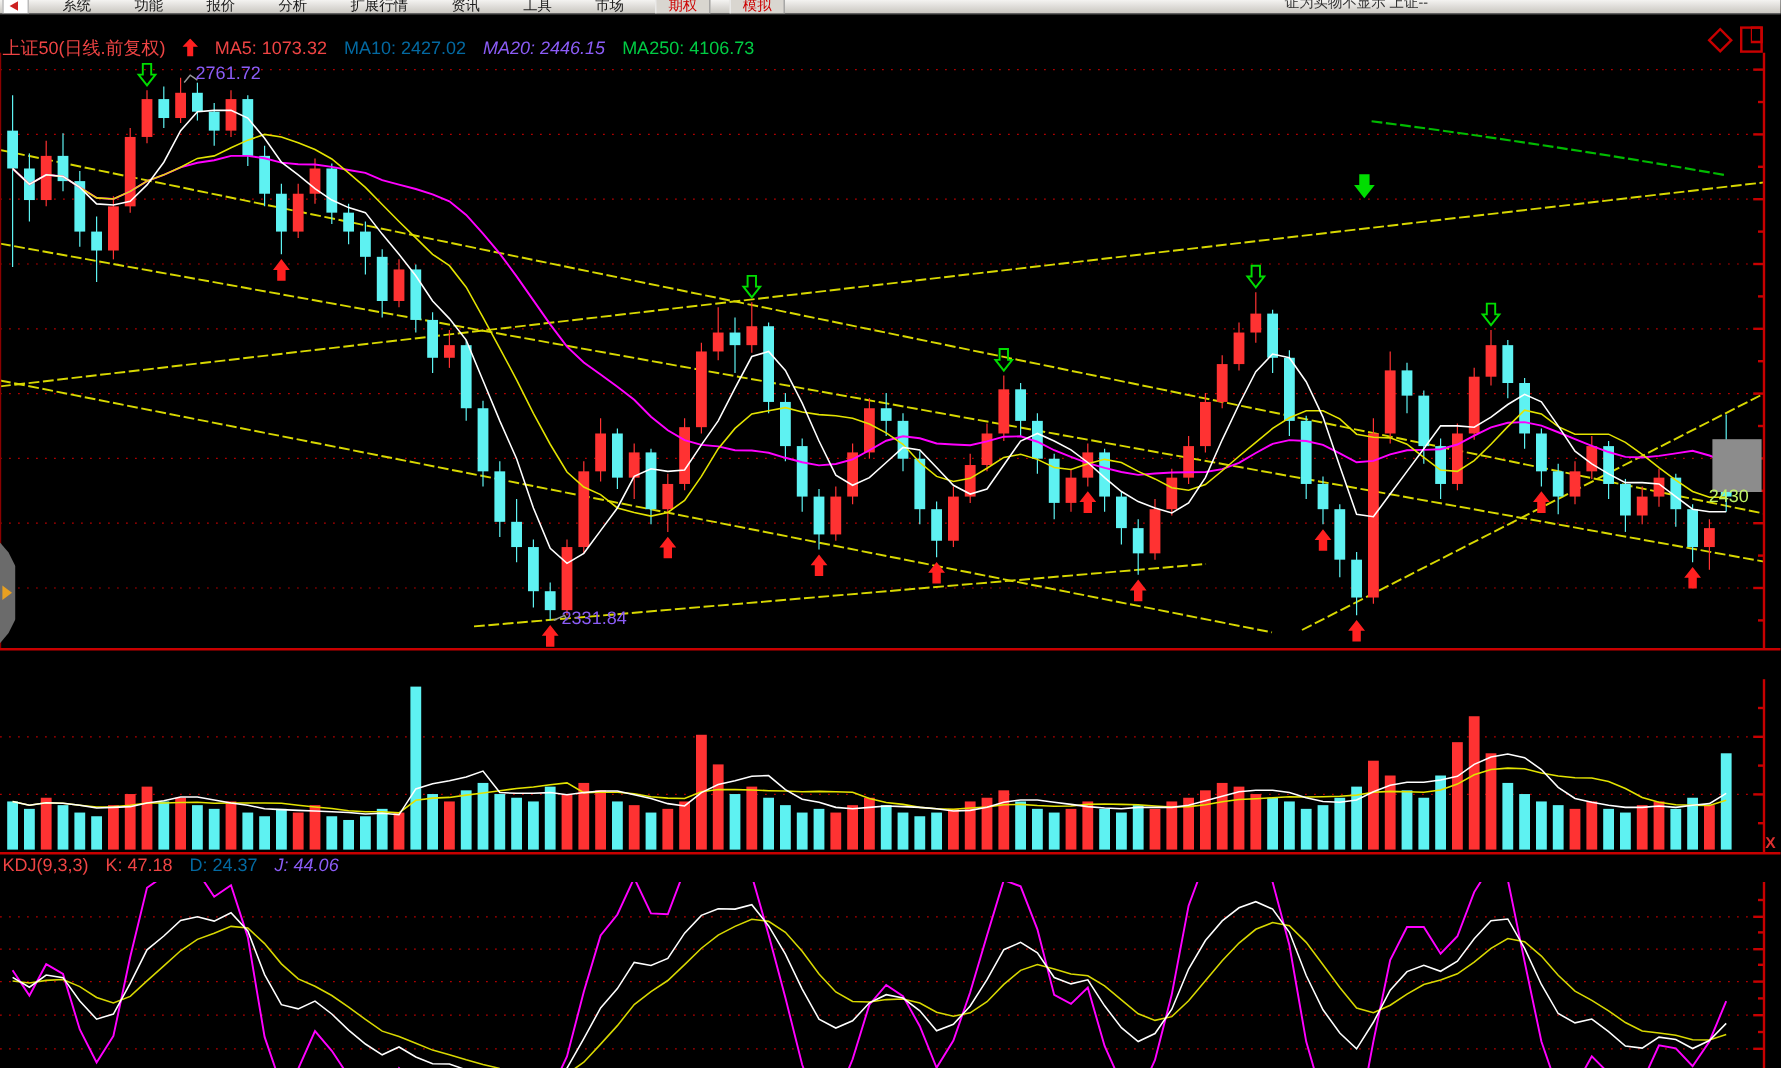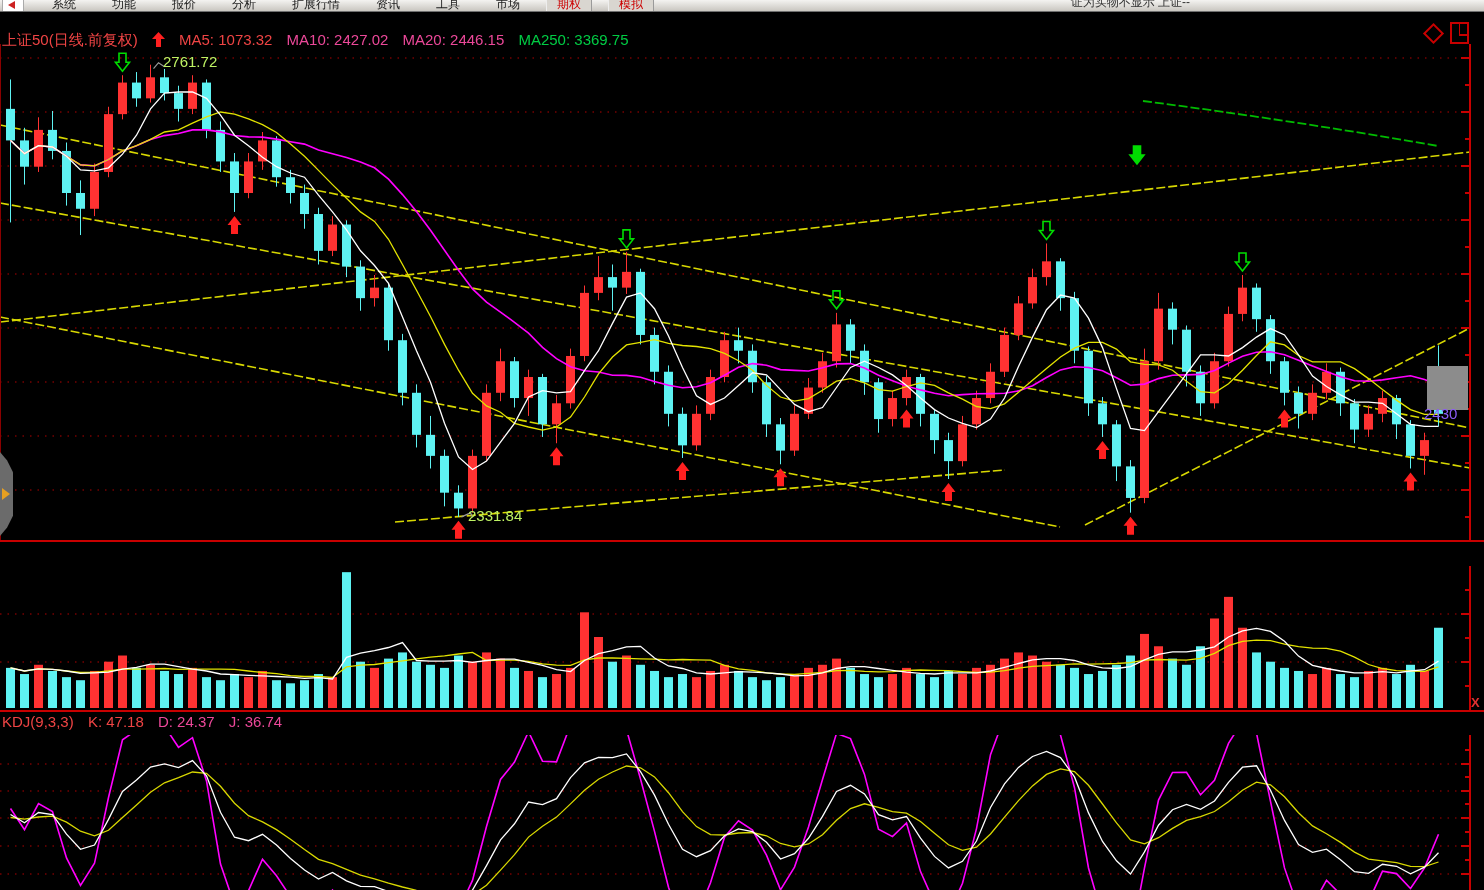--- a/index.html
+++ b/index.html
@@ -12,30 +12,30 @@
   .menubar .inner{position:absolute;top:-6px;left:0;display:flex;align-items:center;}
   .menu-logo{width:20px;height:14px;background:#fff;border:1px solid #aaa;margin-left:2px;margin-right:10px;position:relative;}
   .menu-logo::after{content:"";position:absolute;left:5px;top:3px;border-top:4px solid transparent;
     border-bottom:4px solid transparent;border-right:7px solid #cc2222;}
   .menu-item{font-size:12px;color:#1a1a1a;margin:0 18px;}
   .menu-item.red{color:#cc0000;background:#d9d6d0;border:1px outset #eee;padding:1px 10px;margin:0 8px;}
   .menu-right{position:absolute;top:-6px;right:294px;font-size:12px;color:#333;}
   
   .hdr{position:absolute;left:2px;font-size:15px;white-space:nowrap;z-index:20;letter-spacing:0;}
   .hdr span{margin-right:10px;}
-  .c-white{color:#ef4444;} .c-yellow{color:#ec4899;} .c-magenta{color:#ec4899;}
+  .c-white{color:#ef4444;} .c-yellow{color:#0369a1;} .c-magenta{color:#8b5cf6;font-style:italic;}
   .c-green{color:#00cc44;}
   .main-hdr{top:31px;}
   .vol-hdr{top:544px;}
   .kdj-hdr{top:713px;}
   .arrow-ico{display:inline-block;vertical-align:-2px;margin:0 4px;}
-  .px-label{position:absolute;font-size:15px;color:#bef264;z-index:15;white-space:nowrap;}
+  .px-label{position:absolute;font-size:15px;color:#8b5cf6;z-index:15;white-space:nowrap;}
   .hi-label{left:163px;top:53px;}
   .lo-label{left:468px;top:507px;}
-  .last-label{left:1424px;top:405px;color:#8b5cf6;z-index:16;}
+  .last-label{left:1424px;top:405px;color:#bef264;z-index:16;}
   
   .diamond-ico{position:absolute;left:1426px;top:26px;width:11px;height:11px;
     border:2px solid #c80000;transform:rotate(45deg);z-index:20;}
   .win-ico{position:absolute;left:1450px;top:22px;width:15px;height:18px;
     border:2px solid #c80000;z-index:20;}
   .win-ico div{position:absolute;right:-2px;top:-2px;width:7px;height:10px;border:2px solid #c80000;border-left-width:1px;}
   
   .sel-box{position:absolute;left:1427px;top:366px;width:41px;height:44px;background:#8c8c8c;z-index:14;}
   
   .side-tab{position:absolute;left:0;top:452px;width:13px;height:84px;background:#6b6b6b;
@@ -490,35 +490,35 @@
       </g>
     </svg>
 
   <div class="hdr main-hdr">
     <span class="c-white">上证50(日线.前复权)</span><span class="arrow-ico"><svg width="13" height="15">
           <path d="M6.5 0 L13 7 L9 7 L9 15 L4 15 L4 7 L0 7 Z" fill="#ff2020"></path>
         </svg></span>
     <span class="c-white">MA5: 1073.32</span>
     <span class="c-yellow">MA10: 2427.02</span>
     <span class="c-magenta">MA20: 2446.15</span>
-    <span class="c-green">MA250: 3369.75</span>
+    <span class="c-green">MA250: 4106.73</span>
   </div>
 
   <div class="diamond-ico"></div>
   <div class="win-ico">
       <div></div>
     </div>
 
   <div class="px-label hi-label">2761.72</div>
   <div class="px-label lo-label">2331.84</div>
   <div class="px-label last-label">2430</div>
   <div class="sel-box"></div>
   <div class="side-tab"></div>
 
   <div class="vol-x">X</div>
 
   <div class="hdr kdj-hdr">
     <span class="c-white">KDJ(9,3,3)</span>
     <span class="c-white">K: 47.18</span>
     <span class="c-yellow">D: 24.37</span>
-    <span class="c-magenta">J: 36.74</span>
+    <span class="c-magenta">J: 44.06</span>
   </div>
 </div>
 
 </body></html>

